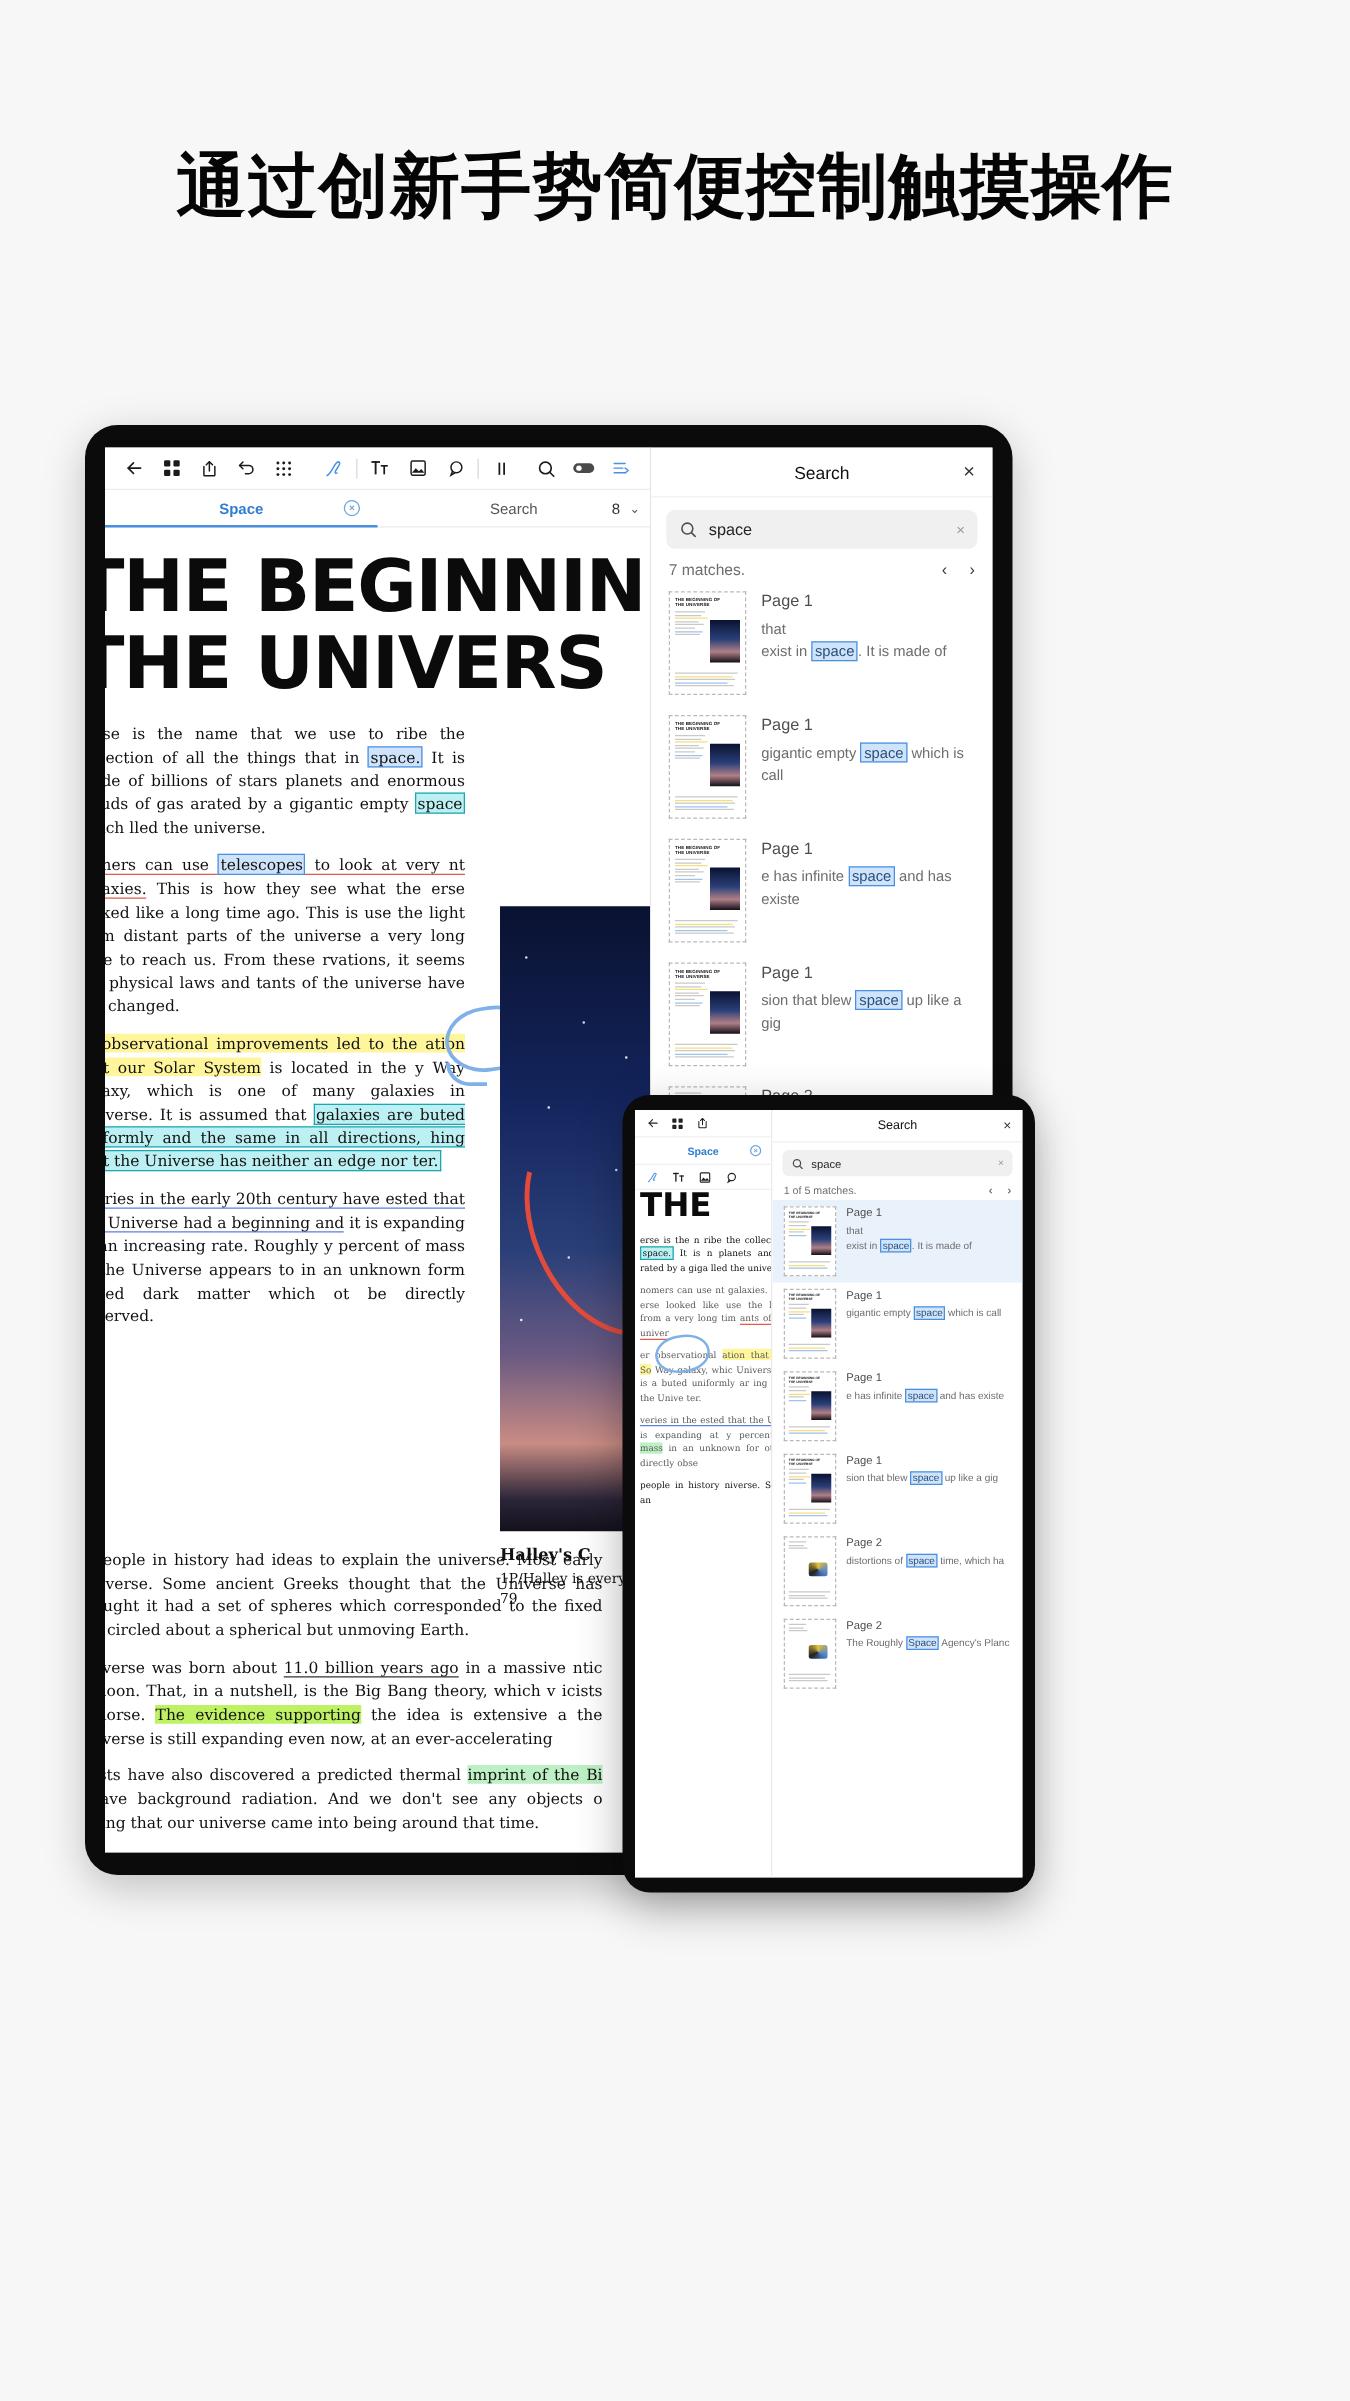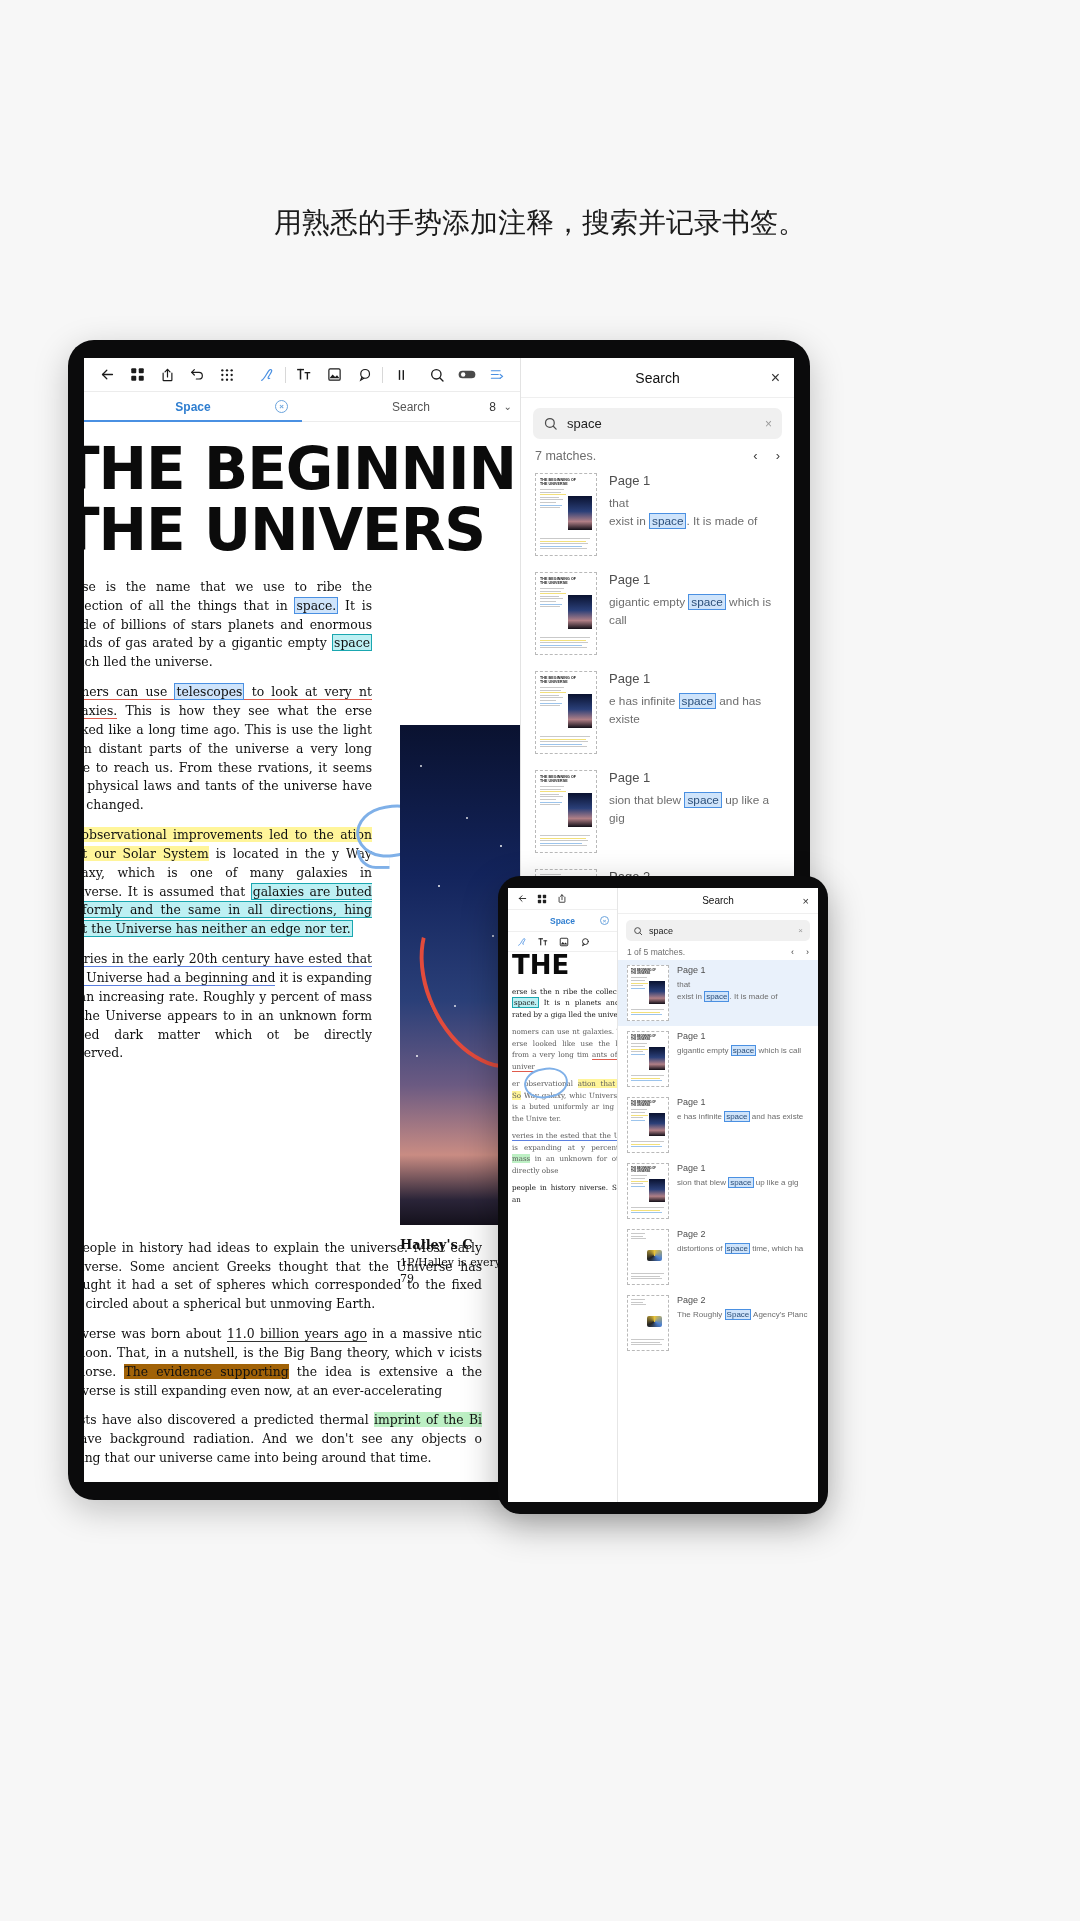--- a/index.html
+++ b/index.html
@@ -75,21 +75,21 @@
                letter-spacing:-1px; margin-left:-24px; white-space:nowrap; }
   .doc-cols { display:flex; margin-top: 16px; }
   .doc-col { width: 320px; margin-left:-22px; padding-right:10px;
              font-family:"DejaVu Serif", serif; font-size: 12.4px;
              line-height: 1.52; color:#111; text-align: justify; }
   .doc-col p { margin-bottom: 11px; }
   .hl-blue { background:#cfe4fb; border:1px solid #4a90e2; padding:0 1px; }
   .hl-cyan { background:#bdf0f3; border:1px solid #1aa7b0; padding:0 1px; }
   .hl-yellow { background:#fff59a; }
   .hl-green { background:#bdf0c4; }
-  .hl-peach { background:#a16207; }
+  .hl-peach { background:#bef264; }
   .ul-red { border-bottom:1.5px solid #e05b4c; }
   .ul-blue { border-bottom:1.5px solid #5b7fe0; }
   .ul-black { border-bottom:1px solid #333; }
   .circle-ink {
     position:absolute; left: 272px; top: 382px; width: 72px; height: 52px;
     border: 3.5px solid #7fb0e8; border-radius: 50%/55%;
     transform: rotate(-8deg); pointer-events:none;
   }
   .circle-ink::after{ content:""; position:absolute; left:-6px; bottom:-12px;
     width:30px; height:16px; border-bottom:3.5px solid #7fb0e8;
@@ -208,21 +208,21 @@
               background:radial-gradient(circle at 40% 35%,#e8e8e8,#8e8e8e); }
   .th-shape-s { position:absolute; right:6px; top:20px; width:15px; height:11px;
               background: conic-gradient(#e8c33a, #4b7fd0, #222, #e8c33a); border-radius:2px; }
   svg { display:block; }
 </style>
 </head>
 <body>
 
 <div class="page">
 
-  <div class="subhead">用熟悉的手势添加注释，搜索并记录书签。</div>
+  <div class="headline">通过创新手势简便控制触摸操作</div>
 
   <div class="tablet">
     <div class="tablet-screen">
 
       <div class="doc-pane">
 
         <div class="toolbar">
           <div class="tb-ico">
             <svg width="17" height="17" viewBox="0 0 24 24" fill="none" stroke="currentColor" stroke-width="1.8" stroke-linecap="round" stroke-linejoin="round">
                 <path d="M19 12H5"></path>

